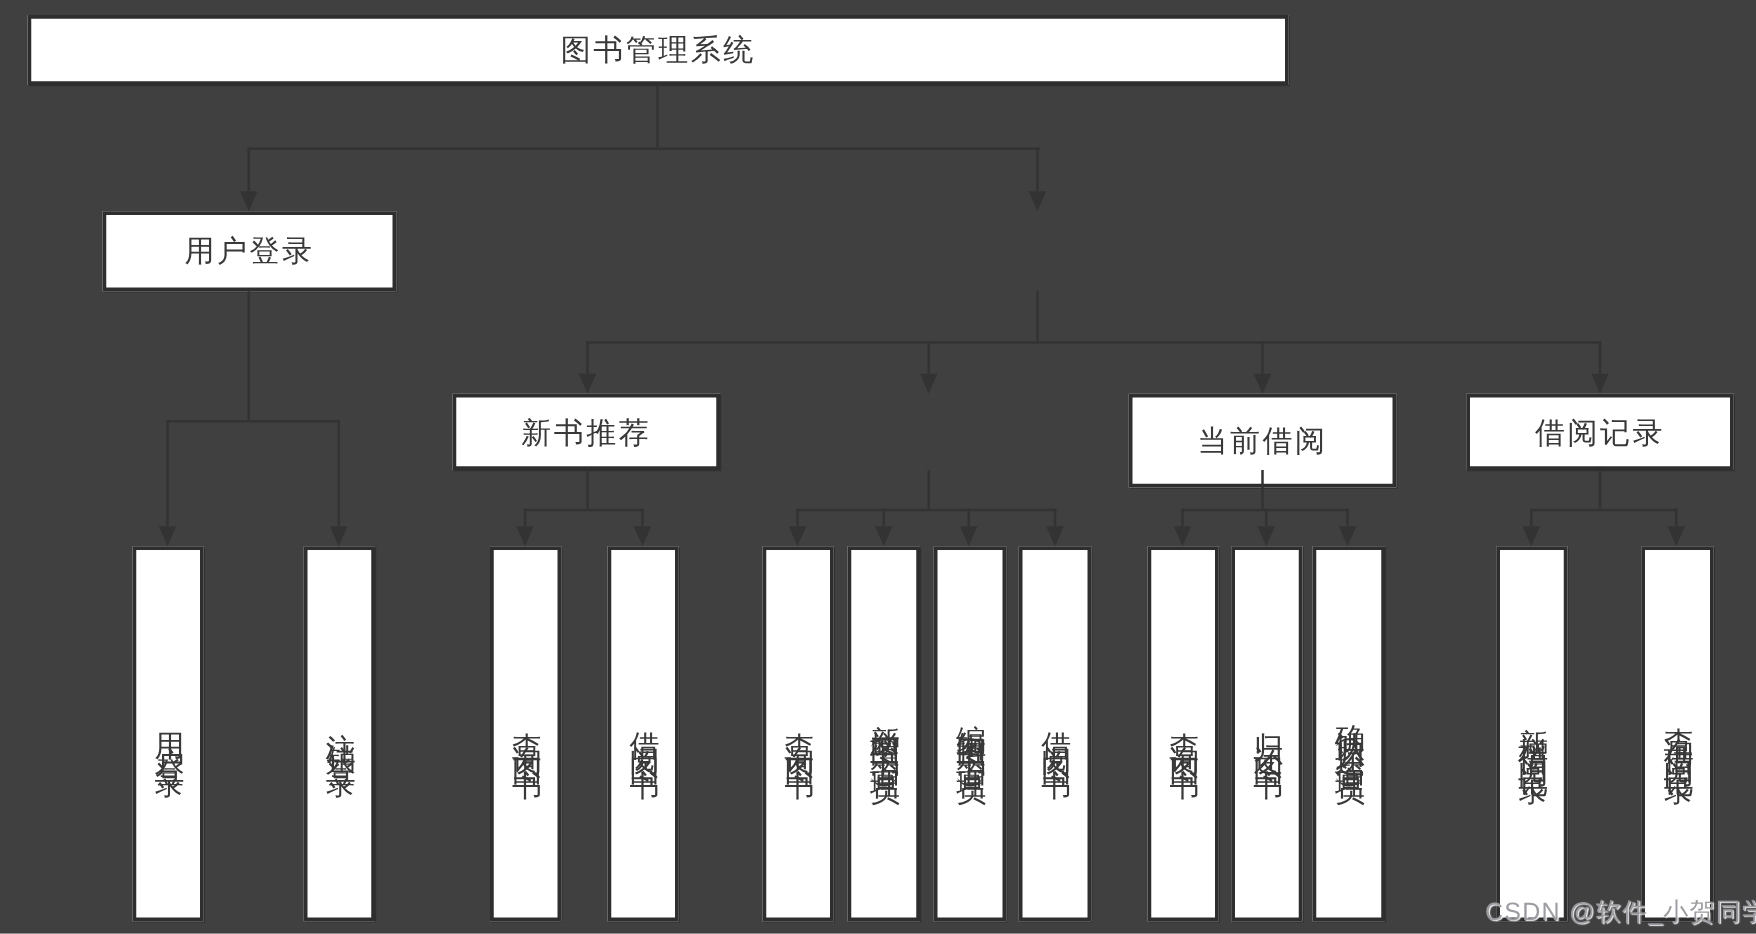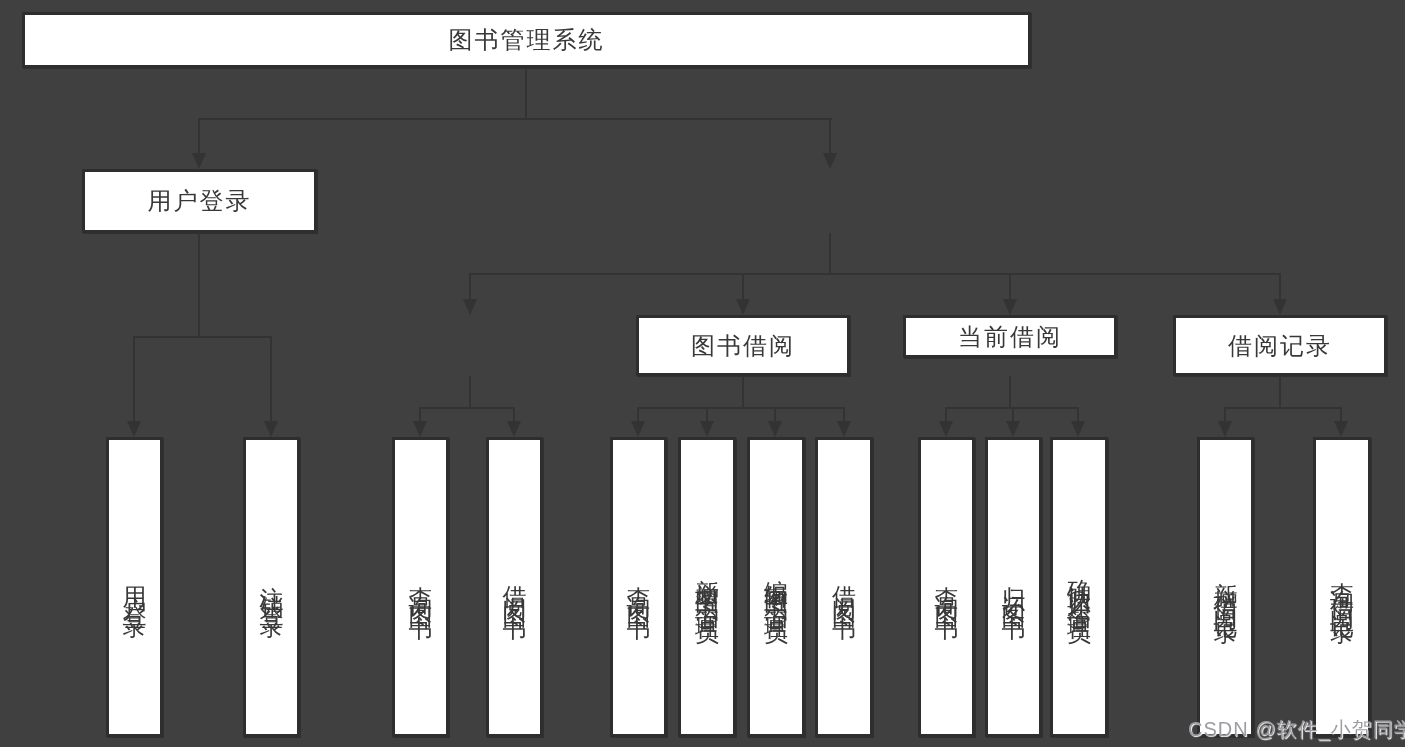--- a/index.html
+++ b/index.html
@@ -36,24 +36,24 @@
 </head>
 <body>
 
 <div id="canvas">
 
   <div class="box" style="left:22px; top:12px; width:1009px; height:56px;">图书管理系统</div>
 
   <div class="box" style="left:82px; top:169px; width:235px; height:64px;">用户登录</div>
 
 
+  <div class="box" style="left:362px; top:315px; width:214px; height:61px;">新书推荐</div>
 
-  <div class="box" style="left:636px; top:315px; width:214px; height:61px;">图书借阅</div>
 
-  <div class="box" style="left:903px; top:315px; width:214px; height:43px;">当前借阅</div>
+  <div class="box" style="left:903px; top:315px; width:214px; height:75px;">当前借阅</div>
 
   <div class="box" style="left:1173px; top:315px; width:214px; height:61px;">借阅记录</div>
 
   <div class="box leaf" style="left:106px; top:437px; width:57px; height:300px;">用户登录</div>
   <div class="box leaf" style="left:243px; top:437px; width:57px; height:300px;">注销登录</div>
 
   <div class="box leaf" style="left:392px; top:437px; width:57px; height:300px;">查询图书</div>
   <div class="box leaf" style="left:486px; top:437px; width:57px; height:300px;">借阅图书</div>
 
   <div class="box leaf" style="left:610px; top:437px; width:57px; height:300px;">查询图书</div>

